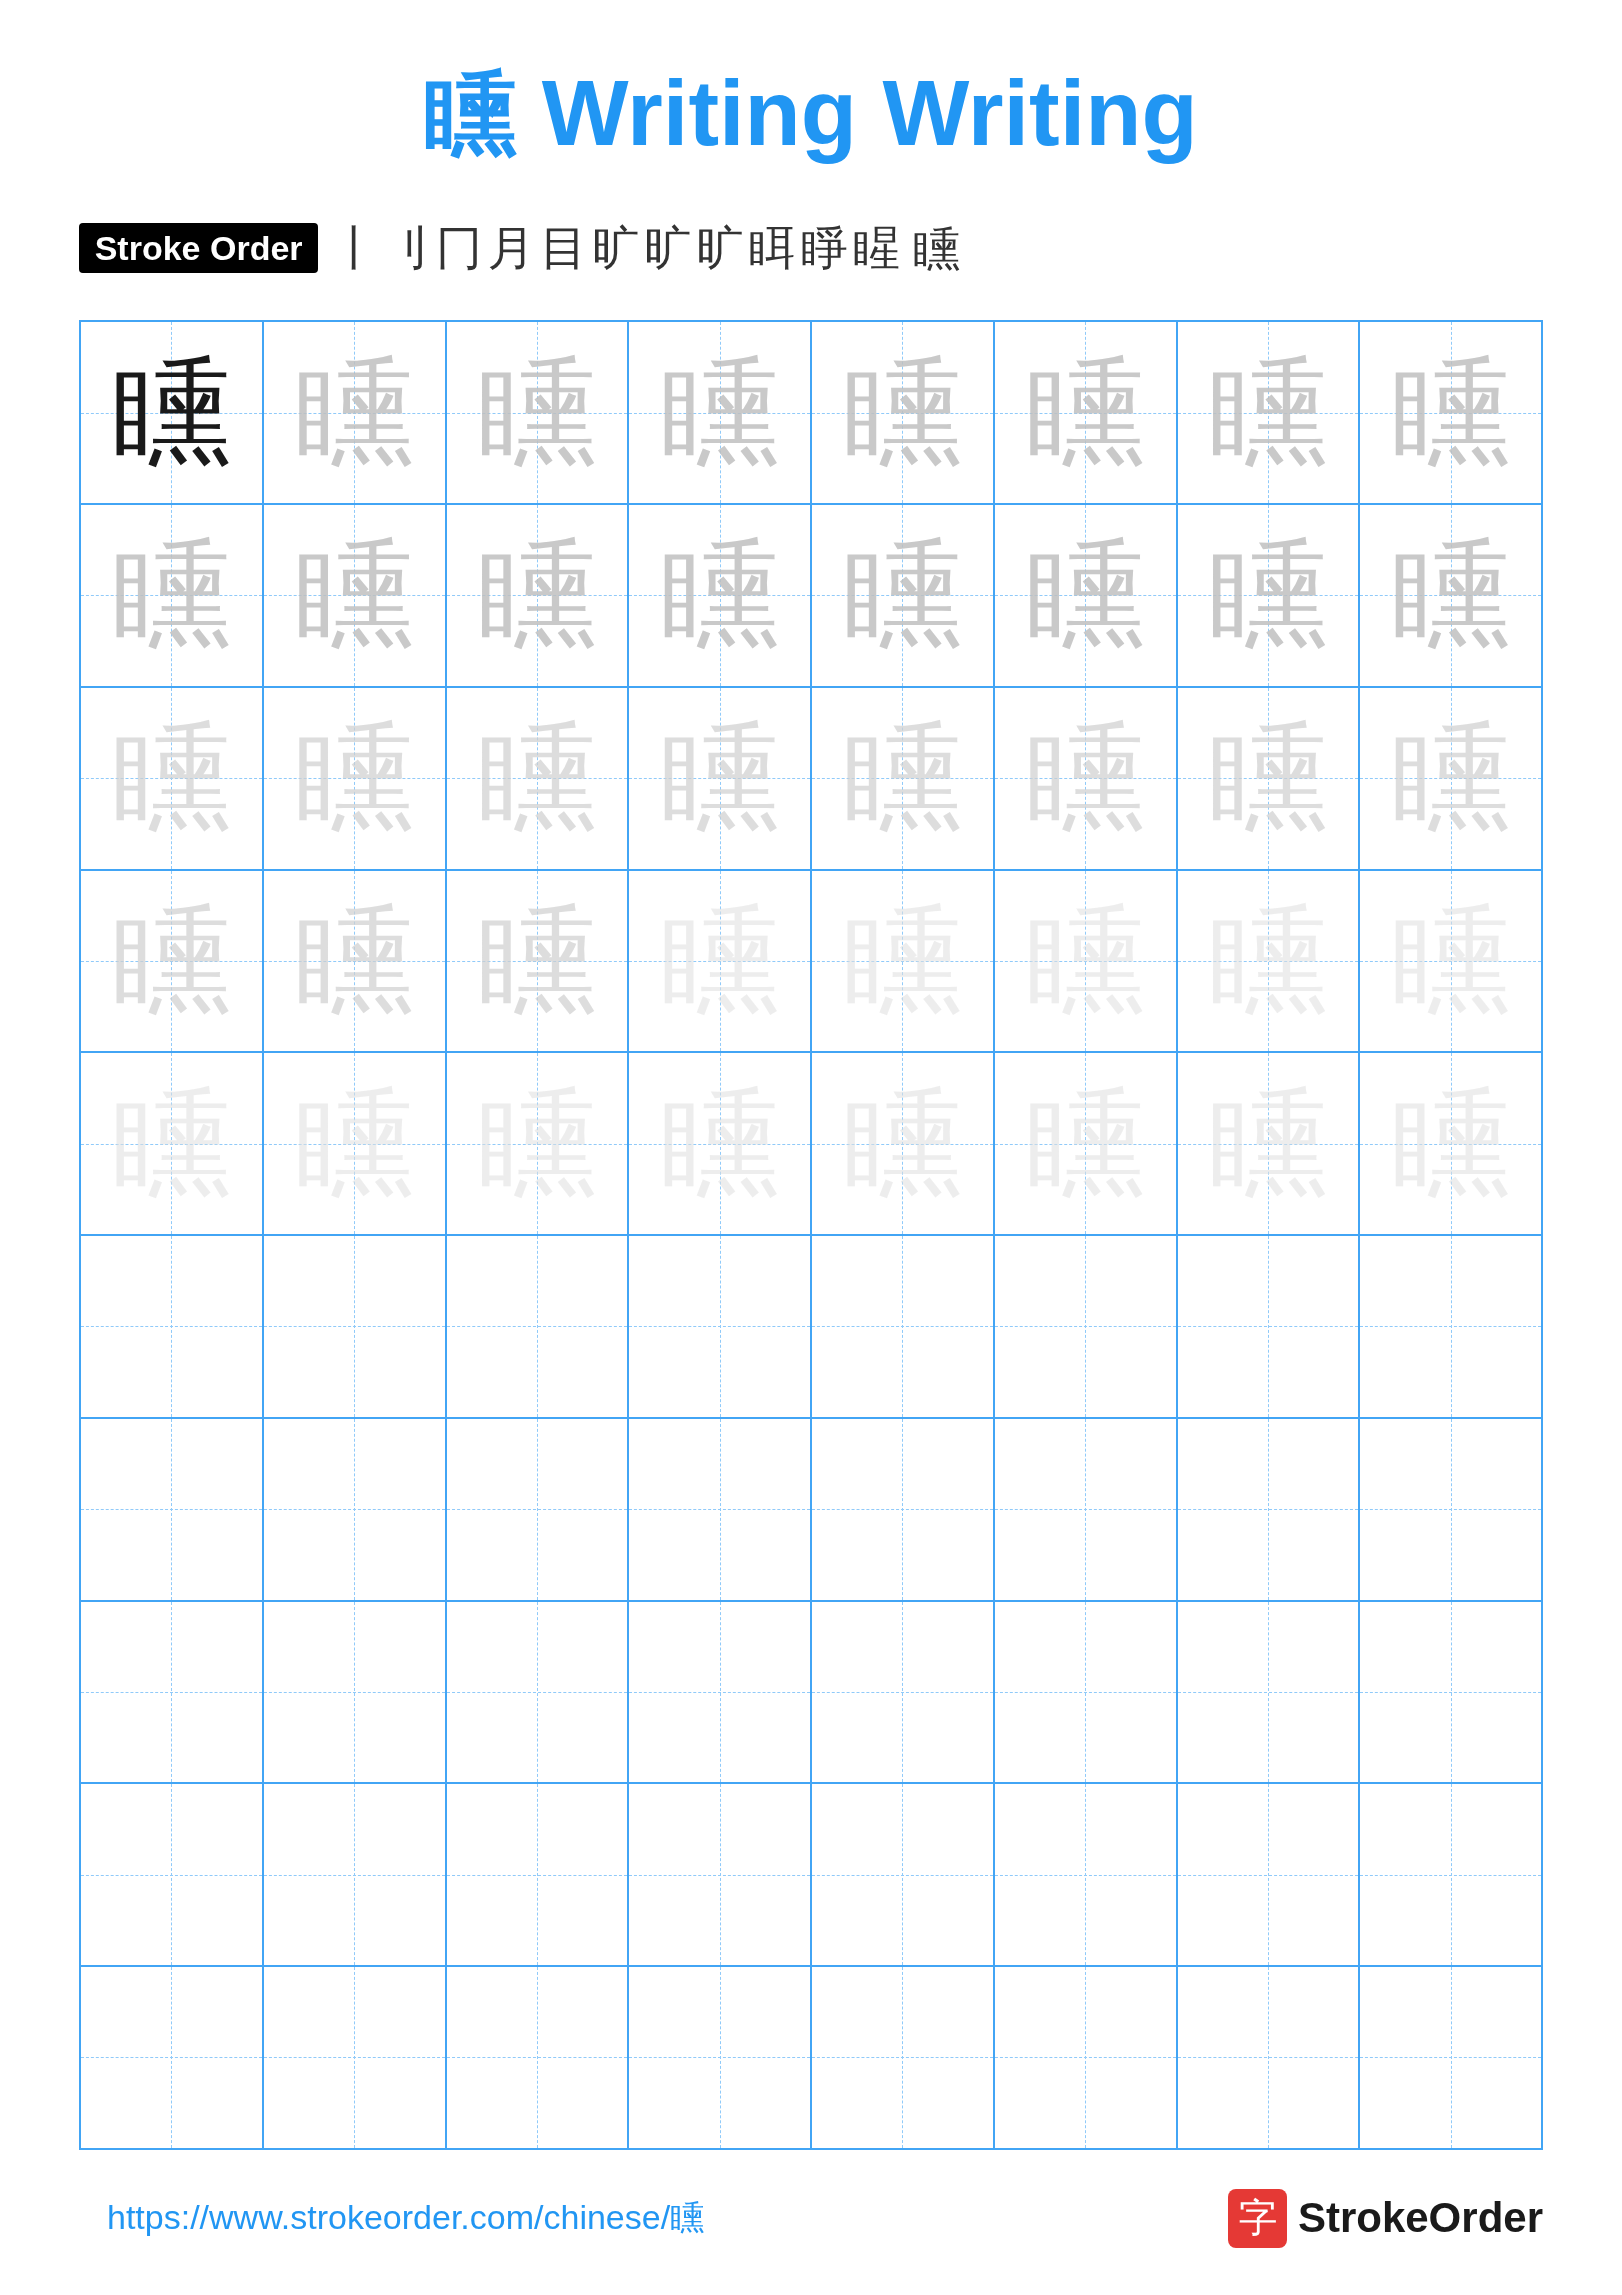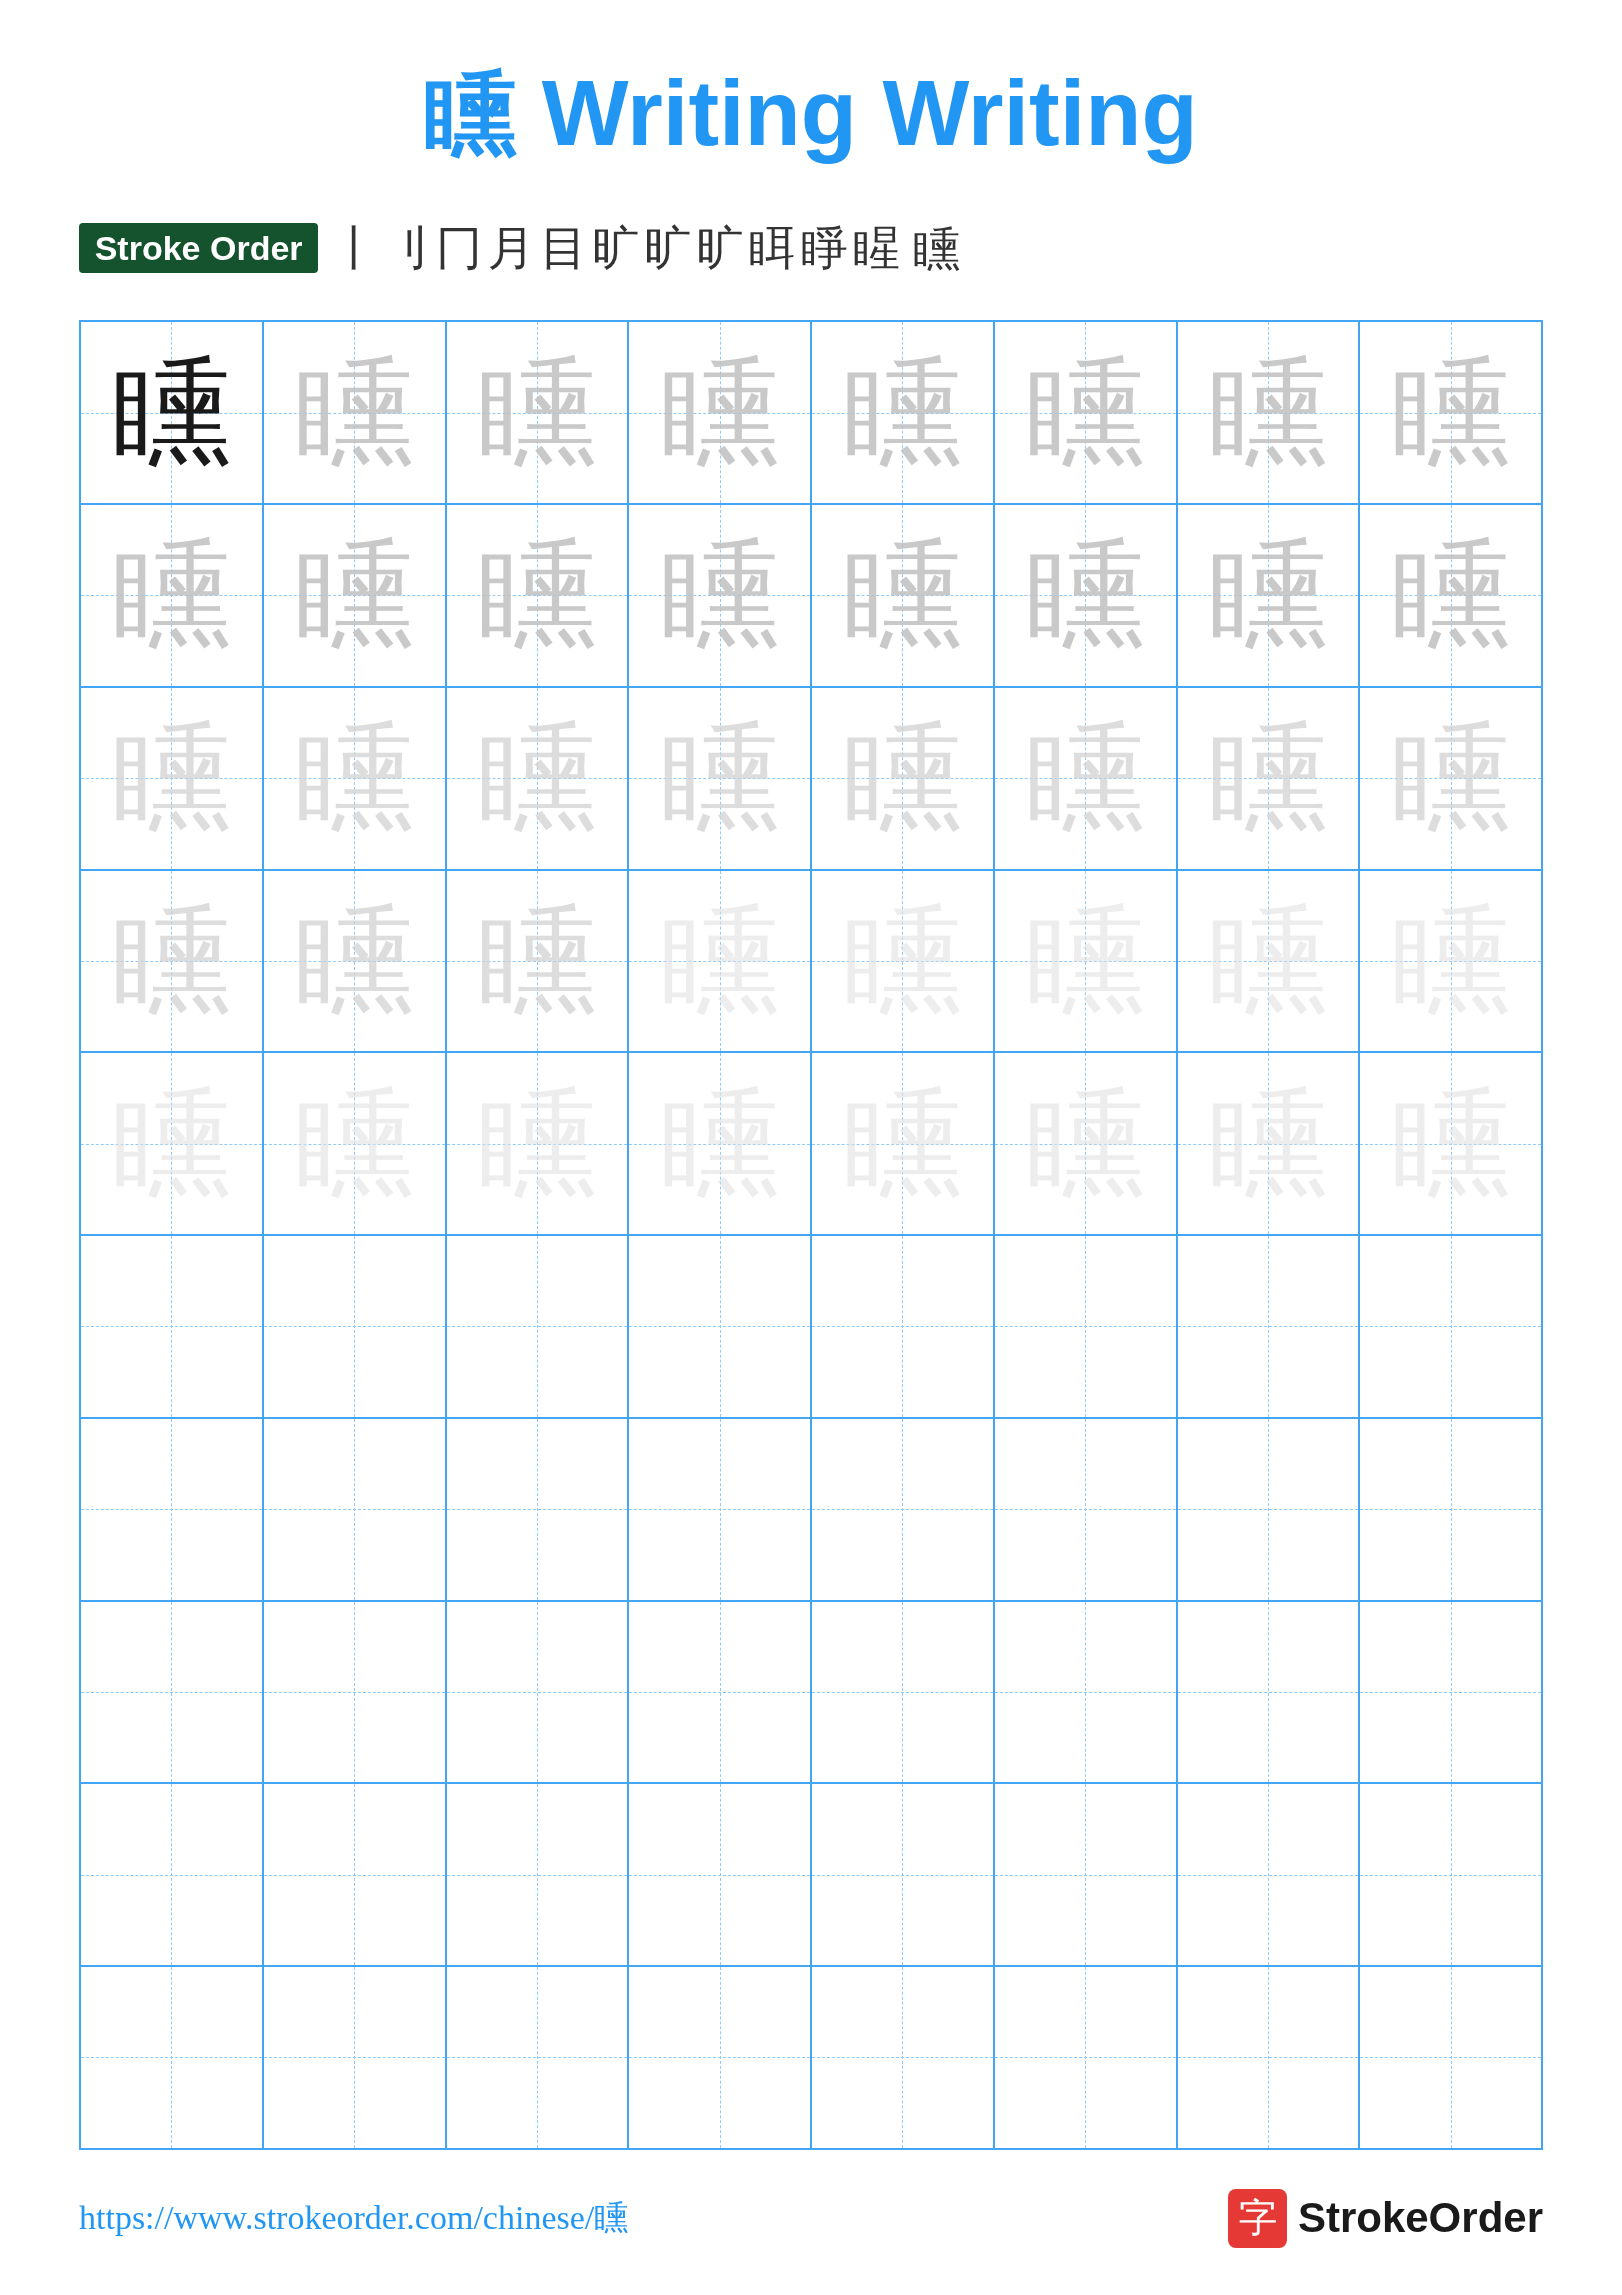--- a/index.html
+++ b/index.html
@@ -33,21 +33,21 @@
     .stroke-order-section {
       width: 100%;
       margin-bottom: 39px;
       display: flex;
       flex-wrap: wrap;
       align-items: center;
       gap: 6.5px;
     }
 
     .stroke-order-label {
-      background: #14532d;
+      background: #000000;
       color: white;
       padding: 5.2px 15.7px;
       font-size: 34px;
       font-family: Arial, sans-serif;
       font-weight: bold;
       border-radius: 3.9px;
     }
 
     .stroke-sequence {
       display: flex;
@@ -146,21 +146,22 @@
       width: 100%;
       display: flex;
       justify-content: space-between;
       align-items: center;
       margin-top: 39px;
     }
 
     .footer-url {
       font-size: 34px;
       color: #2196F3;
-      font-family: Liberation Serif, serif;
+      font-family: Liberation Sans, sans-serif;
+      margin-left: 28px;
     }
 
     .footer-logo {
       display: flex;
       align-items: center;
       gap: 10.5px;
     }
 
     .footer-logo-icon {
       width: 59px;

